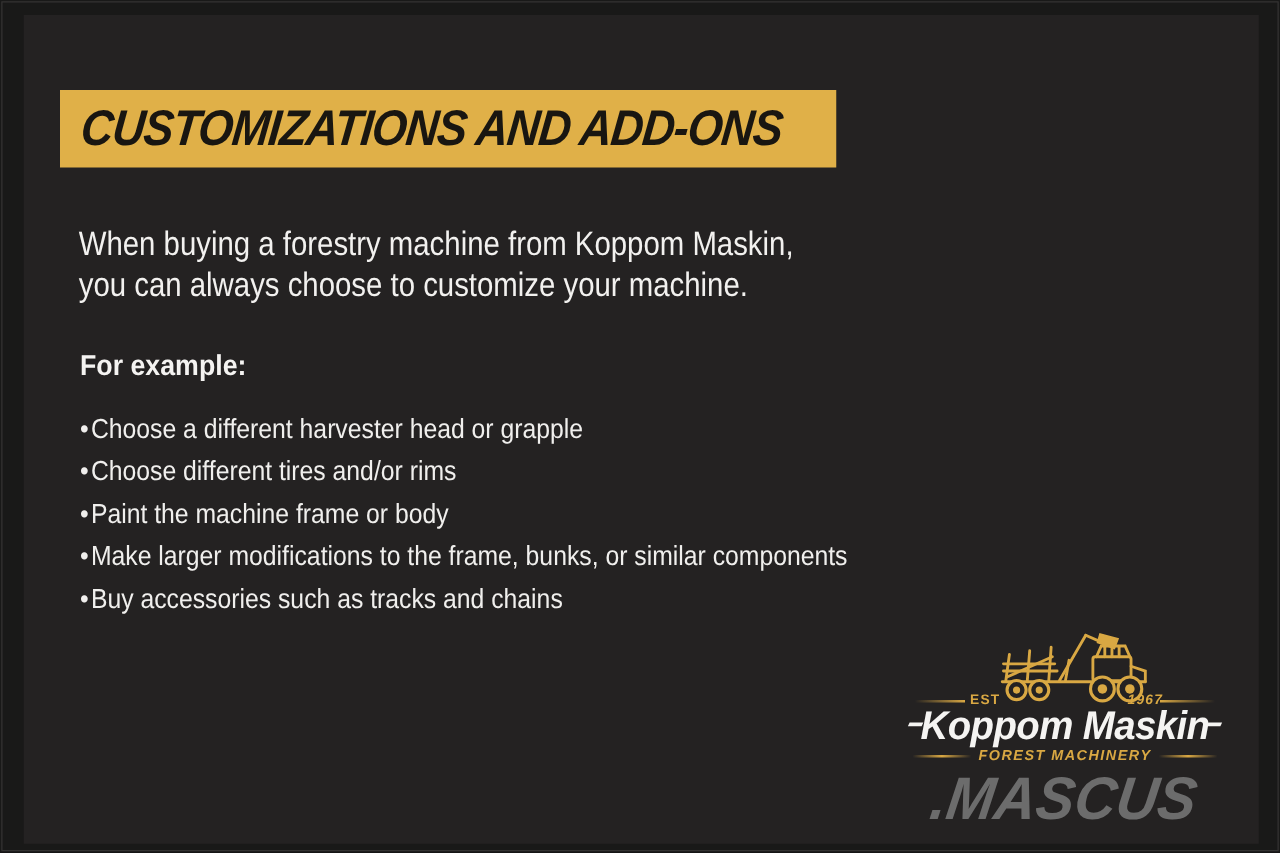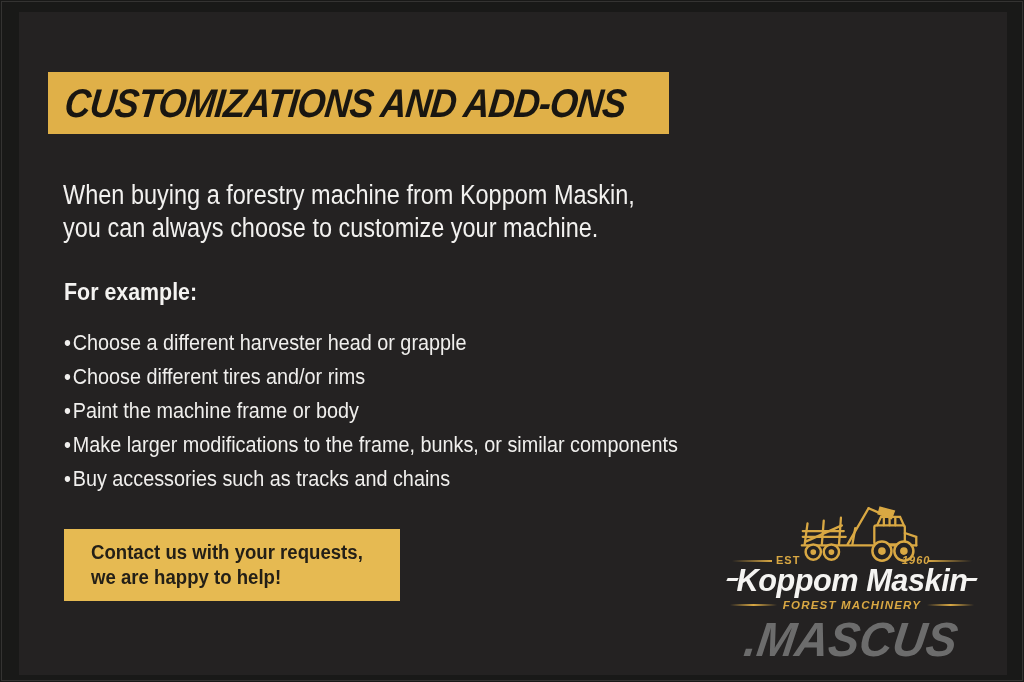--- a/index.html
+++ b/index.html
@@ -110,24 +110,20 @@
   <div class="examples-heading">For example:</div>
 
   <ul class="bullets">
     <li><span class="bullet-dot">•</span><span>Choose a different harvester head or grapple</span></li>
     <li><span class="bullet-dot">•</span><span>Choose different tires and/or rims</span></li>
     <li><span class="bullet-dot">•</span><span>Paint the machine frame or body</span></li>
     <li><span class="bullet-dot">•</span><span>Make larger modifications to the frame, bunks, or similar components</span></li>
     <li><span class="bullet-dot">•</span><span>Buy accessories such as tracks and chains</span></li>
   </ul>
 
-  <div class="contact-box">
-    <div class="contact-line">Contact us with your requests,</div>
-    <div class="contact-line">we are happy to help!</div>
-  </div>
 
   <div class="logo">
     <svg class="machine-icon" width="124" height="62" viewBox="0 0 130 64" fill="none">
       <g stroke="#d9a843" stroke-width="2.4" fill="none" stroke-linecap="round">
 
         <path d="M4 45 H124"></path>
 
         <path d="M10 22 L7 44"></path>
         <path d="M27 19 L25 44"></path>
         <path d="M45 16 L43 44"></path>
@@ -159,21 +155,21 @@
       </g>
       <g fill="#d9a843">
         <circle cx="16" cy="52" r="3"></circle>
         <circle cx="35" cy="52" r="3"></circle>
         <circle cx="88" cy="51" r="4"></circle>
         <circle cx="111" cy="51" r="4"></circle>
       </g>
     </svg>
     <div class="gold-line left"></div>
     <span class="logo-est">EST</span>
-    <span class="logo-year">1960</span>
+    <span class="logo-year">1967</span>
     <div class="gold-line right"></div>
     <div class="name-dash left"></div>
     <div class="logo-name">Koppom Maskin</div>
     <div class="name-dash right"></div>
     <div class="logo-tagline-row">
       <div class="tagline-line"></div>
       <span class="logo-tagline">FOREST MACHINERY</span>
       <div class="tagline-line"></div>
     </div>
   </div>

